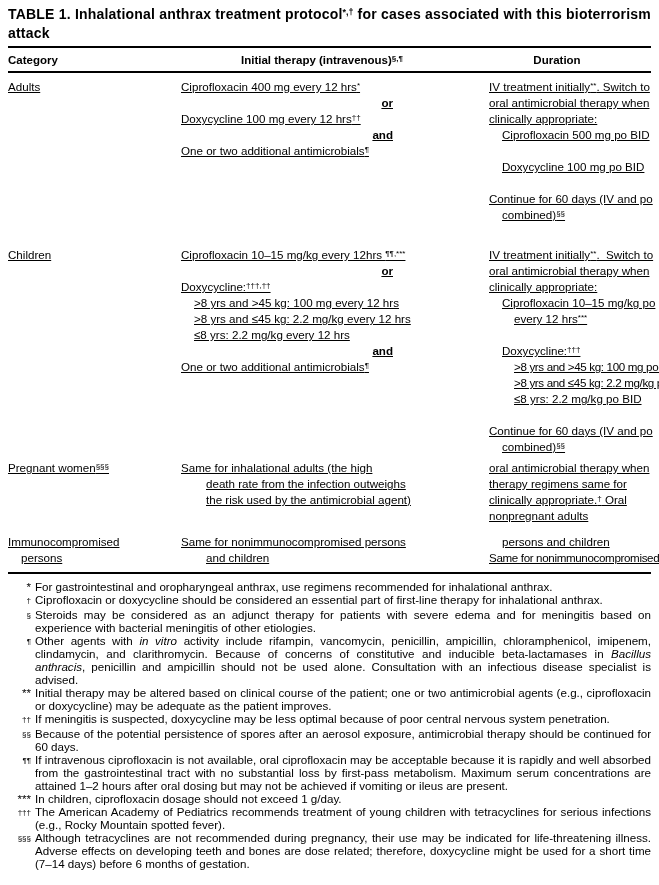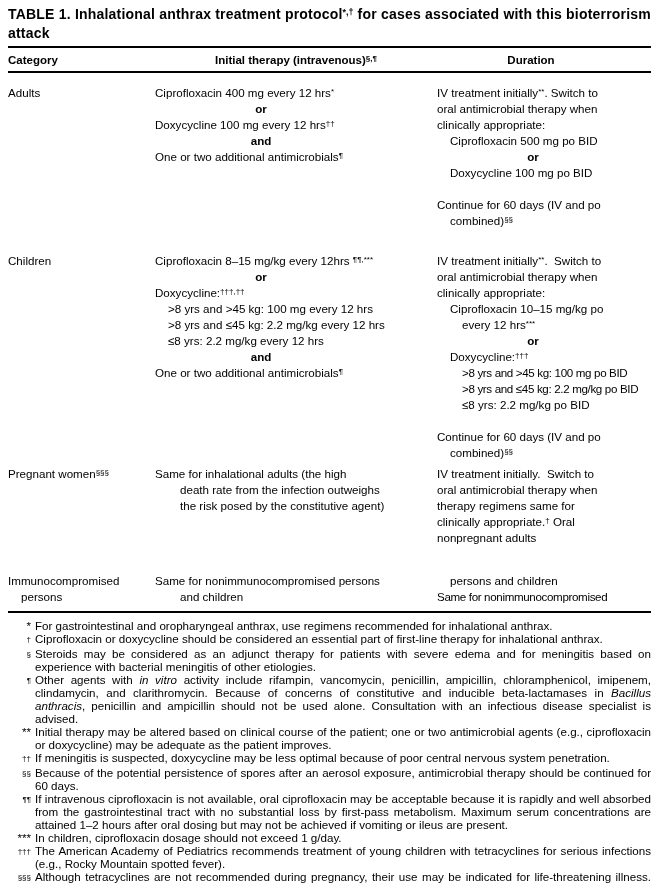--- a/index.html
+++ b/index.html
@@ -8,33 +8,33 @@
   .page { width:659px; min-height:885px; padding:5px 8px 10px 8px; }
 
   .title { font-weight:bold; font-size:14px; line-height:18.5px; letter-spacing:0.2px; }
   .title sup { font-size:9px; top:-4px; }
 
   .rule { border-top:2.6px solid #000; height:0; }
   .rule-title { margin-top:4px; }
   .rule-header { }
   .rule-foot { margin-top:3px; }
 
-  .grid3 { display:grid; grid-template-columns:147px 282px 1fr; }
+  .grid3 { display:grid; grid-template-columns:147px 282px 1fr;gap:26px; }
   .thead { font-weight:bold; font-size:11.5px; padding:6px 0 5px 0; }
   .thead .c2, .thead .c3 { text-align:center; }
   .thead .c3 { padding-right:26px; }
 
-  .tbody { padding-top:12px; font-size:11.6px; }
+  .tbody { padding-top:6px; font-size:11.6px;text-decoration:underline; }
   .trow { margin-bottom:24px; }
   .trow:nth-child(2) { margin-bottom:5px; }
-  .trow:nth-child(3) { margin-bottom:27px; }
+  .trow:nth-child(3) { margin-bottom:10px; }
   .trow:nth-child(4) { margin-bottom:6px; }
   .cell { line-height:16px; }
   .line { white-space:pre; }
-  .line.conj { font-weight:bold; text-align:center; }
+  .line.conj { font-weight:bold; text-align:right; }
   .col-therapy .line.conj { width:212px; }
   .col-duration .line.conj { width:192px; }
   .line.i1 { padding-left:13px; }
   .line.i2 { padding-left:25px; }
   .line.blank { height:16px; }
   .line.tight { letter-spacing:-0.35px; }
   sup { font-size:8px; line-height:0; position:relative; top:-3.5px; letter-spacing:0; vertical-align:baseline; }
 
   .footnotes { padding-top:6px; font-size:11.6px; }
   .fn { display:flex; }
@@ -80,21 +80,21 @@
           <div class="line blank"></div>
           <div class="line"><span>Continue for 60 days (IV and po</span></div>
           <div class="line i1"><span>combined)</span><sup>§§</sup></div>
         </div>
       </div>
       <div class="trow grid3">
         <div class="cell c1 col-category">
           <div class="line"><span>Children</span></div>
         </div>
         <div class="cell c2 col-therapy">
-          <div class="line"><span>Ciprofloxacin 8–15 mg/kg every 12hrs </span><sup>¶¶,***</sup></div>
+          <div class="line"><span>Ciprofloxacin 10–15 mg/kg every 12hrs </span><sup>¶¶,***</sup></div>
           <div class="line conj"><span>or</span></div>
           <div class="line"><span>Doxycycline:</span><sup>†††,††</sup></div>
           <div class="line i1"><span>&gt;8 yrs and &gt;45 kg: 100 mg every 12 hrs</span></div>
           <div class="line i1"><span>&gt;8 yrs and ≤45 kg: 2.2 mg/kg every 12 hrs</span></div>
           <div class="line i1"><span>≤8 yrs: 2.2 mg/kg every 12 hrs</span></div>
           <div class="line conj"><span>and</span></div>
           <div class="line"><span>One or two additional antimicrobials</span><sup>¶</sup></div>
         </div>
         <div class="cell c3 col-duration">
           <div class="line"><span>IV treatment initially</span><sup>**</sup><span>.  Switch to</span></div>
@@ -112,24 +112,23 @@
           <div class="line i1"><span>combined)</span><sup>§§</sup></div>
         </div>
       </div>
       <div class="trow grid3">
         <div class="cell c1 col-category">
           <div class="line"><span>Pregnant women</span><sup>§§§</sup></div>
         </div>
         <div class="cell c2 col-therapy">
           <div class="line"><span>Same for inhalational adults (the high</span></div>
           <div class="line i2"><span>death rate from the infection outweighs</span></div>
-          <div class="line i2"><span>the risk posed by the constitutive agent)</span></div>
+          <div class="line i2"><span>the risk used by the antimicrobial agent)</span></div>
         </div>
         <div class="cell c3 col-duration">
-          <div class="line"><span>IV treatment initially.  Switch to</span></div>
           <div class="line"><span>oral antimicrobial therapy when</span></div>
           <div class="line"><span>therapy regimens same for</span></div>
           <div class="line"><span>clinically appropriate.</span><sup>†</sup><span> Oral</span></div>
           <div class="line"><span>nonpregnant adults</span></div>
         </div>
       </div>
       <div class="trow grid3">
         <div class="cell c1 col-category">
           <div class="line"><span>Immunocompromised</span></div>
           <div class="line i1"><span>persons</span></div>

